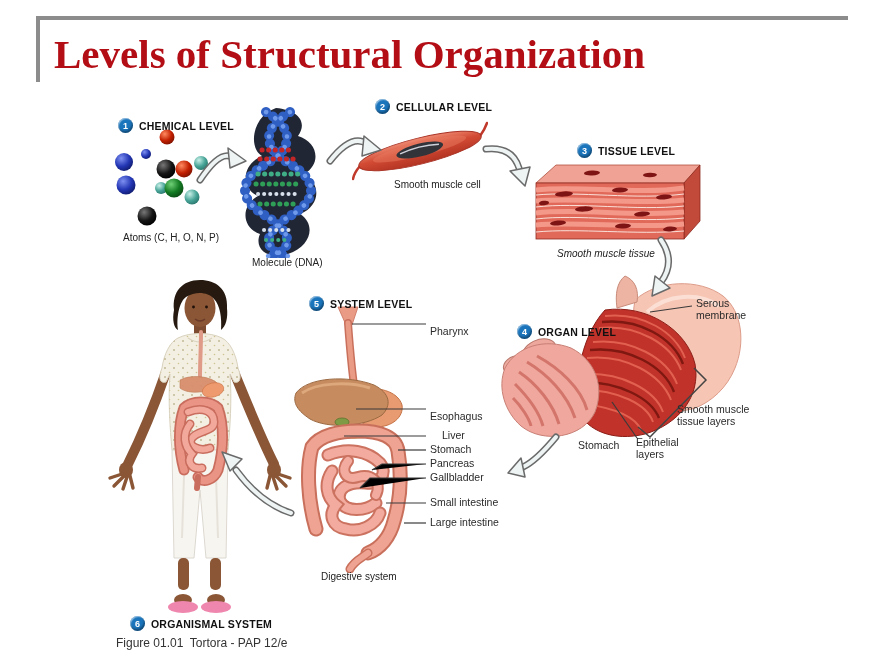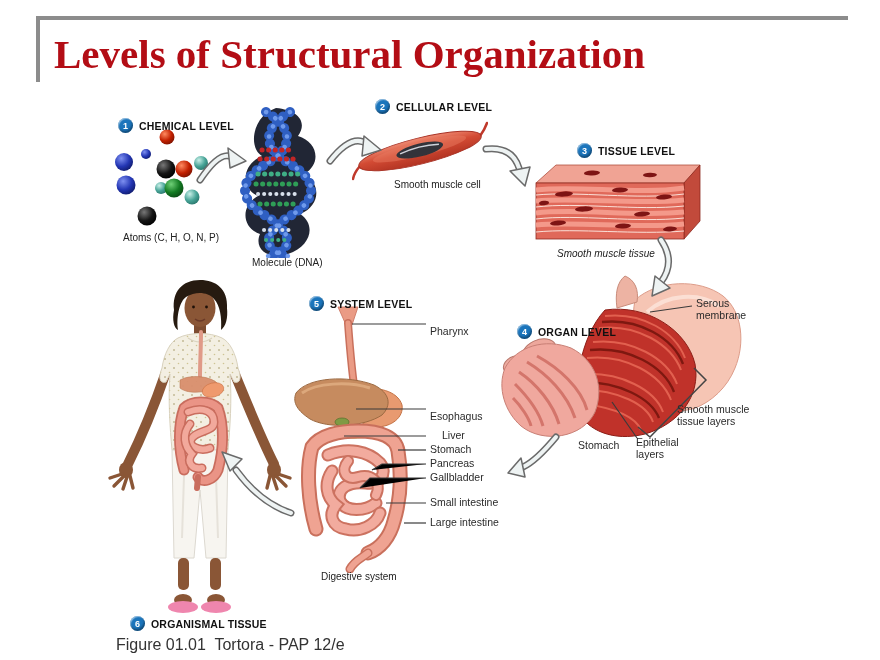--- a/index.html
+++ b/index.html
@@ -11,21 +11,21 @@
          font-family:"Liberation Serif", serif;font-weight:bold;font-size:41px;
          color:#b30d15;letter-spacing:0px;white-space:nowrap;}
   .level{position:absolute;display:flex;align-items:center;gap:6px;z-index:6;}
   .badge{width:15px;height:15px;border-radius:50%;background:#1b75bc;color:#fff;
          font-size:9px;font-weight:bold;display:flex;align-items:center;justify-content:center;
          box-shadow:inset -1px -2px 2px rgba(0,0,0,.35), inset 1px 1px 1px rgba(255,255,255,.5);}
   .level-label{font-size:10.5px;font-weight:bold;color:#111;letter-spacing:.2px;}
   .cap{position:absolute;font-size:10px;color:#222;z-index:6;}
   .lbl{position:absolute;font-size:10.5px;color:#2a2a2a;z-index:6;}
   .two-line{white-space:pre-line;line-height:1.15;}
-  .fig-caption{position:absolute;font-size:16px;color:#333;z-index:6;white-space:pre;}
+  .fig-caption{position:absolute;font-size:12px;color:#333;z-index:6;white-space:pre;}
   svg.illus{position:absolute;z-index:2;}
   svg.overlay{position:absolute;left:0;top:0;z-index:4;pointer-events:none;}
 </style>
 </head>
 <body>
 
 <div class="slide">
 
   <div class="border-top"></div>
   <div class="border-left"></div>
@@ -46,21 +46,21 @@
   <div class="level" style="left:517px;top:324px;">
     <span class="badge">4</span>
     <span class="level-label">ORGAN LEVEL</span>
   </div>
   <div class="level" style="left:309px;top:296px;">
     <span class="badge">5</span>
     <span class="level-label">SYSTEM LEVEL</span>
   </div>
   <div class="level" style="left:130px;top:616px;">
     <span class="badge">6</span>
-    <span class="level-label">ORGANISMAL TISSUE</span>
+    <span class="level-label">ORGANISMAL SYSTEM</span>
   </div>
 
   <div class="cap" style="left:123px;top:232px;">Atoms (C, H, O, N, P)</div>
   <div class="cap" style="left:252px;top:257px;">Molecule (DNA)</div>
   <div class="cap" style="left:394px;top:179px;">Smooth muscle cell</div>
   <div class="cap" style="left:557px;top:248px;font-style:italic;">Smooth muscle tissue</div>
   <div class="cap" style="left:321px;top:571px;">Digestive system</div>
   <div class="fig-caption" style="left:116px;top:636px;">Figure 01.01  Tortora - PAP 12/e</div>
 
   <div class="lbl two-line" style="left:696px;top:297px;">Serous

